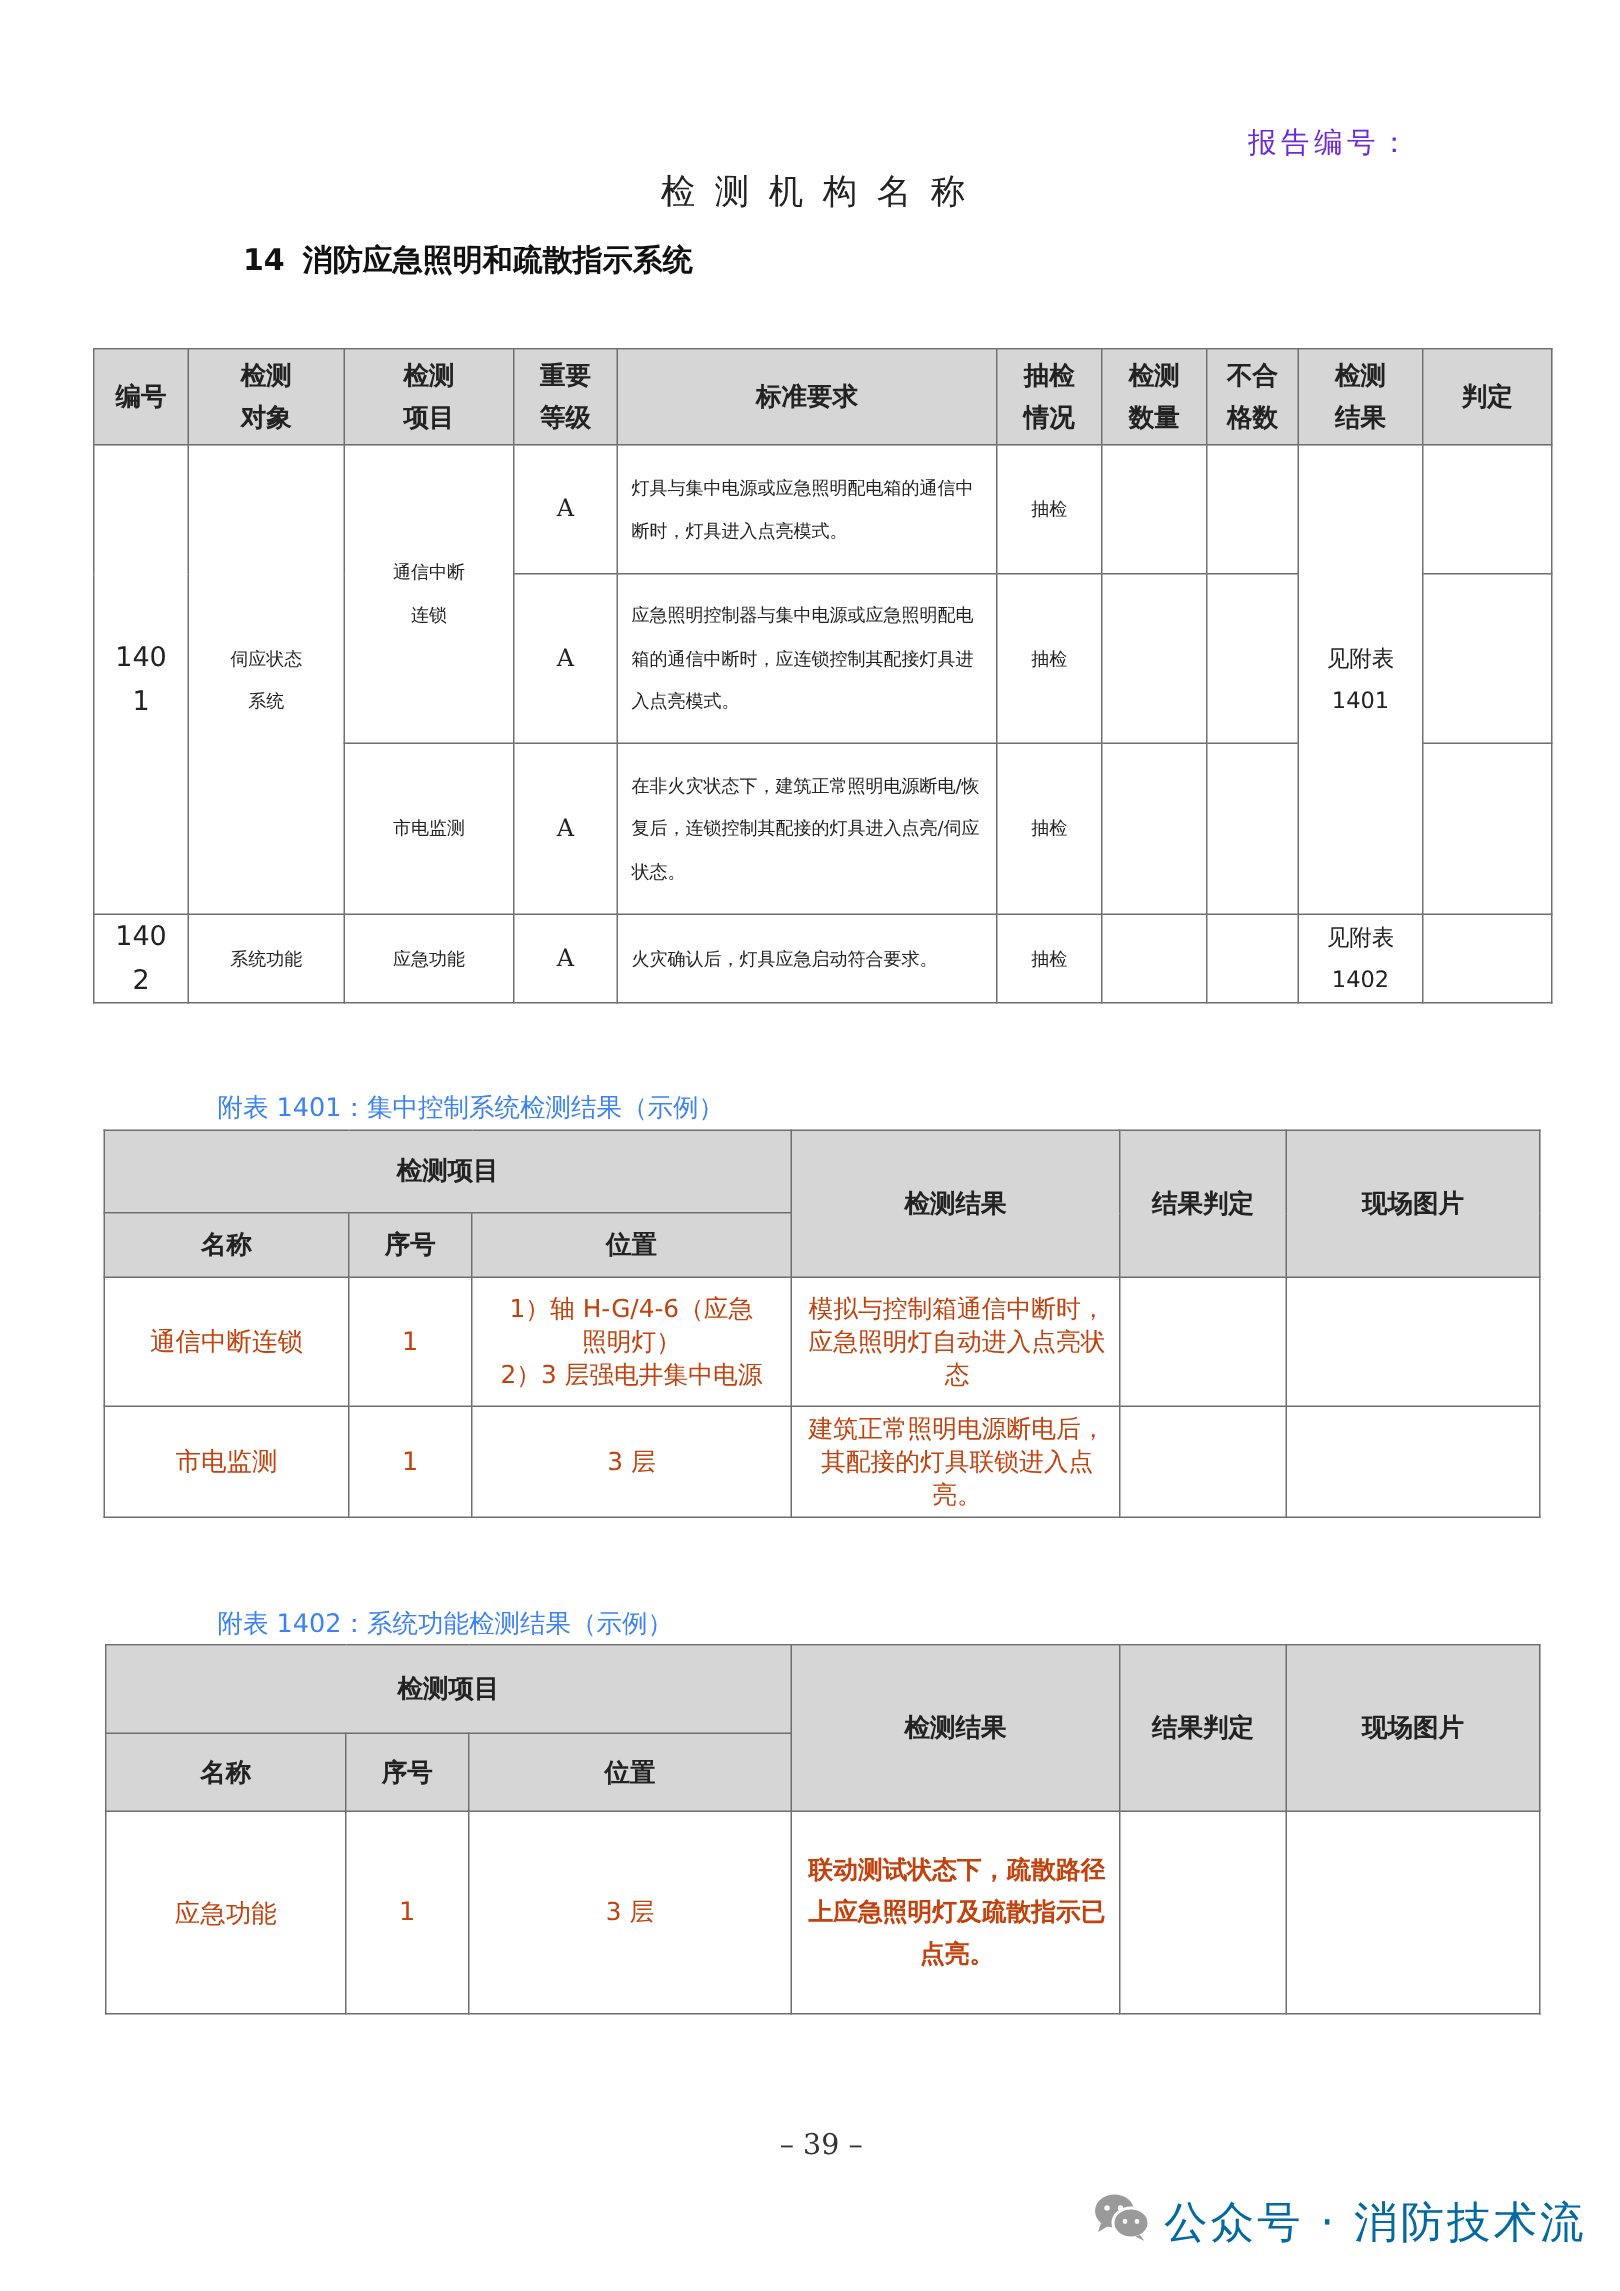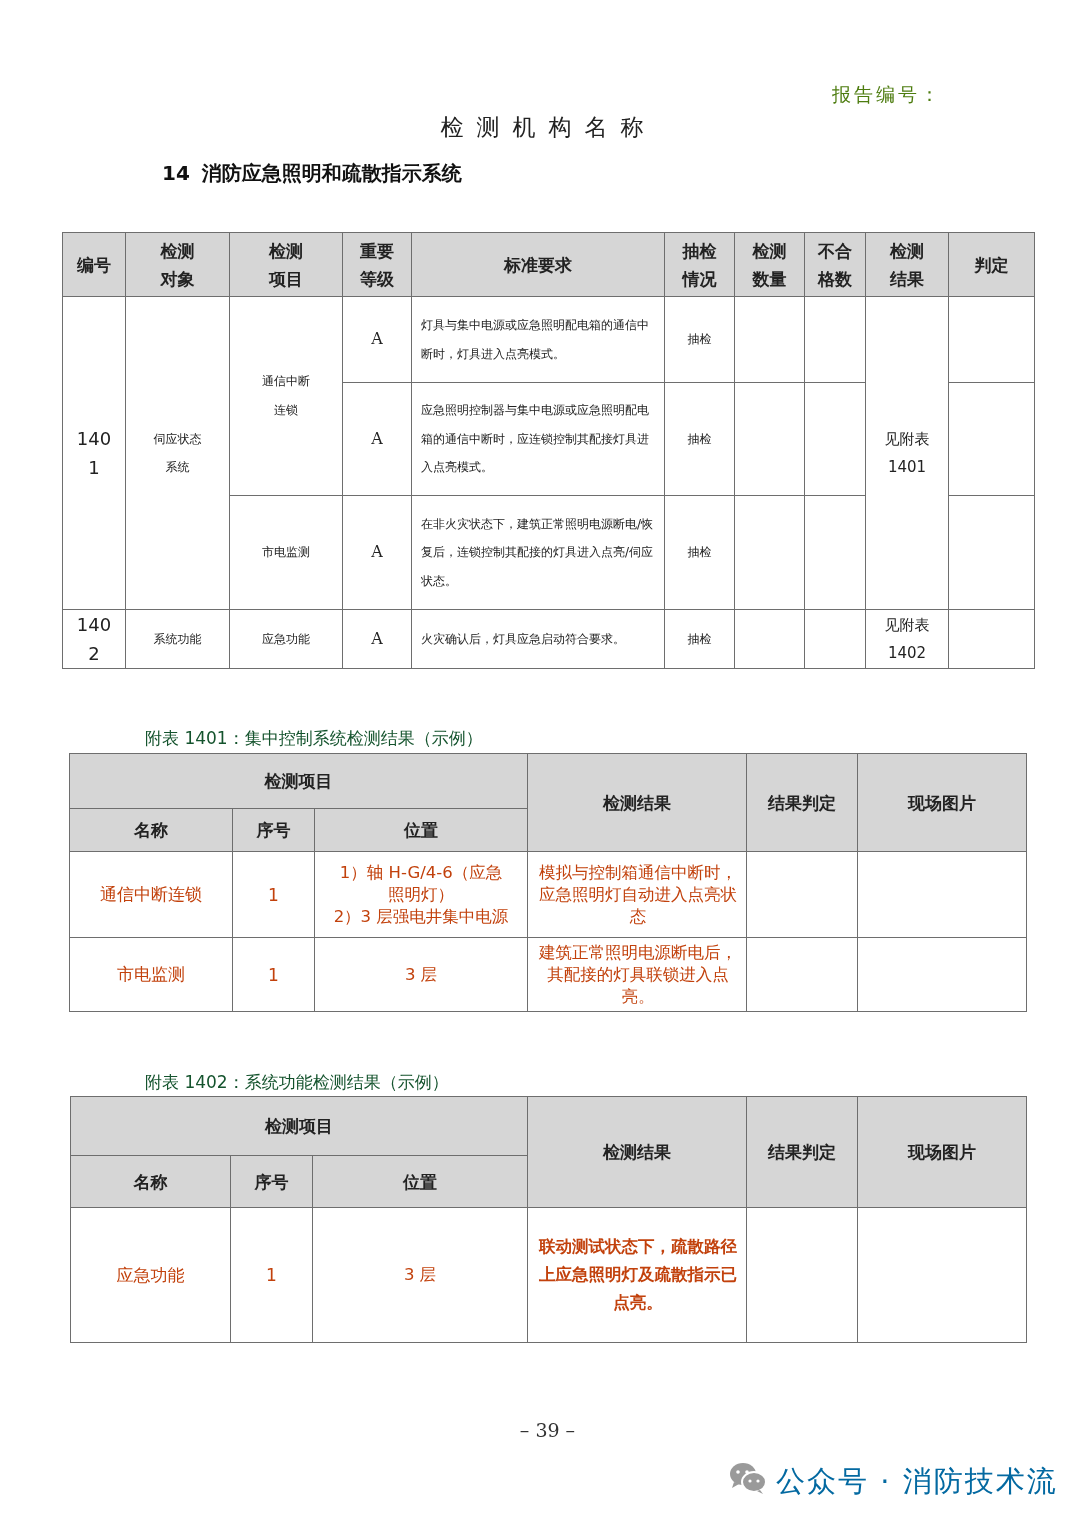--- a/index.html
+++ b/index.html
@@ -1,35 +1,35 @@
 <!DOCTYPE html>
 <html><head>
 <meta charset="utf-8">
 <style>
   html, body { margin: 0; padding: 0; background: #ffffff; }
   body { width: 1080px; height: 1527px; position: relative; overflow: hidden;
          font-family: "DejaVu Sans", sans-serif; color: #1a1a1a; }
   .abs { position: absolute; }
-  .report-no { left: 832px; top: 82px; font-size: 19px; letter-spacing: 3px; font-family: "DejaVu Serif", serif; color: #4d7c0f; }
+  .report-no { left: 832px; top: 82px; font-size: 19px; letter-spacing: 3px; font-family: "DejaVu Serif", serif; color: #6d28d9; }
   .org-name { left: 0; width: 1097px; top: 112px; text-align: center; font-size: 23px; letter-spacing: 13px; font-family: "DejaVu Serif", serif; color: #222; }
   .section-title { left: 162px; top: 160px; font-size: 20px; font-weight: bold; color: #111; }
   .section-title .num { margin-right: 12px; }
 
   table { border-collapse: collapse; table-layout: fixed; position: absolute; }
   td, th { border: 1px solid #6e6e6e; padding: 0; text-align: center; vertical-align: middle; }
   th { background: #d6d6d6; font-weight: bold; font-family: "DejaVu Serif", serif; font-size: 17px; line-height: 28px; color: #222; }
 
   #main-table { left: 62px; top: 232px; width: 972px; }
   #main-table td { font-size: 12px; line-height: 28.5px; color: #222; }
   #main-table td.req { text-align: left; padding: 0 6px 0 9px; }
   #main-table td.grade { font-family: "DejaVu Serif", serif; font-size: 16px; }
   #main-table td.code { font-size: 18px; line-height: 29px; }
   #main-table td.ref { font-size: 15px; line-height: 28px; }
 
-  .caption { font-size: 17px; color: #14532d; }
+  .caption { font-size: 17px; color: #3b82f6; }
   .caption .b { font-family: "DejaVu Sans", sans-serif; }
 
   .sub-table td { font-size: 17px; color: #c2410c; }
   .sub-table td.res { text-align: center; padding: 0 8px 0 10px; line-height: 22px; font-size: 16.5px; }
   .sub-table td.loc { line-height: 22px; font-size: 16.5px; }
   .sub-table td.seq { font-size: 17px; }
   .sub-table th { font-size: 17px; }
   #t1401 { left: 69px; top: 753px; width: 957px; }
   #t1402 { left: 70px; top: 1096px; width: 956px; }
   #t1402 td.res { line-height: 28px; font-weight: bold; }

